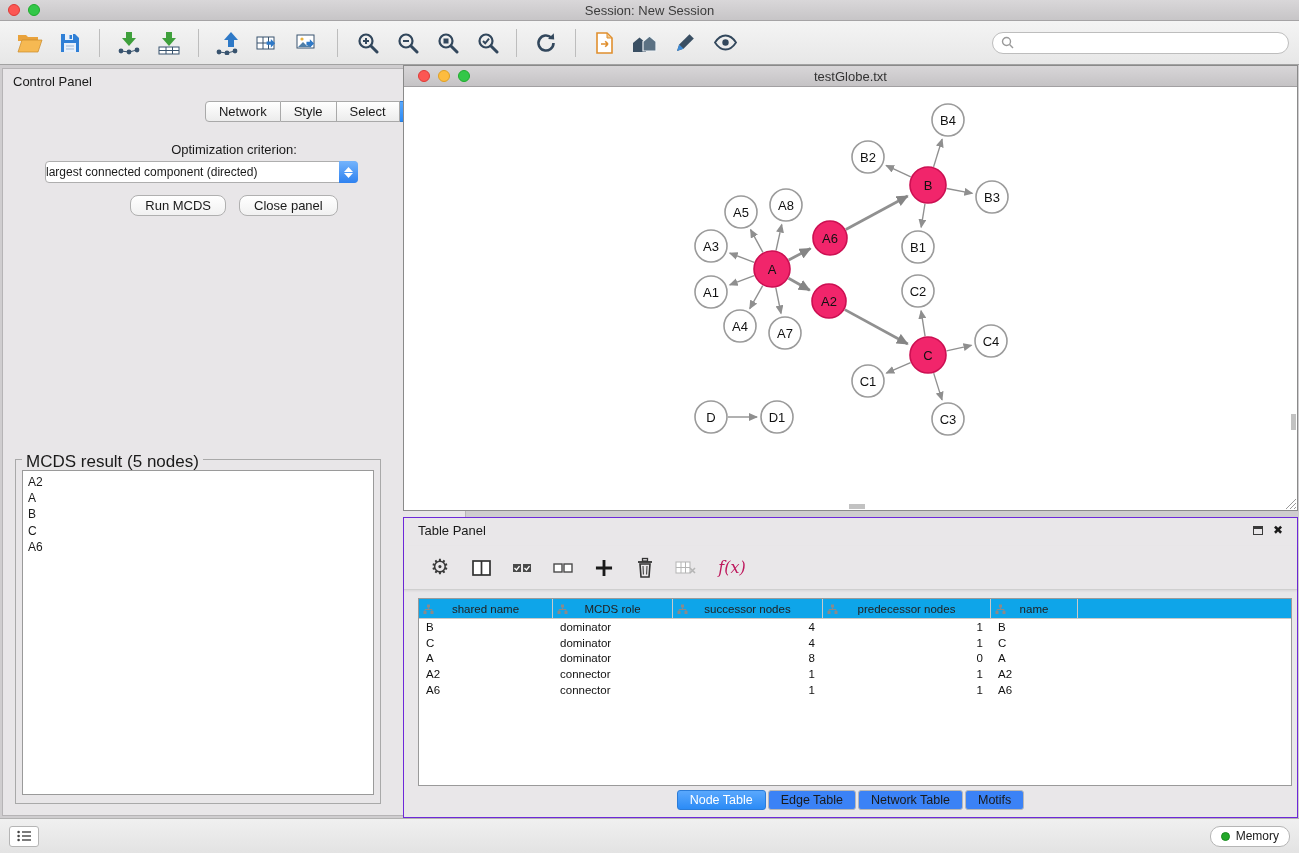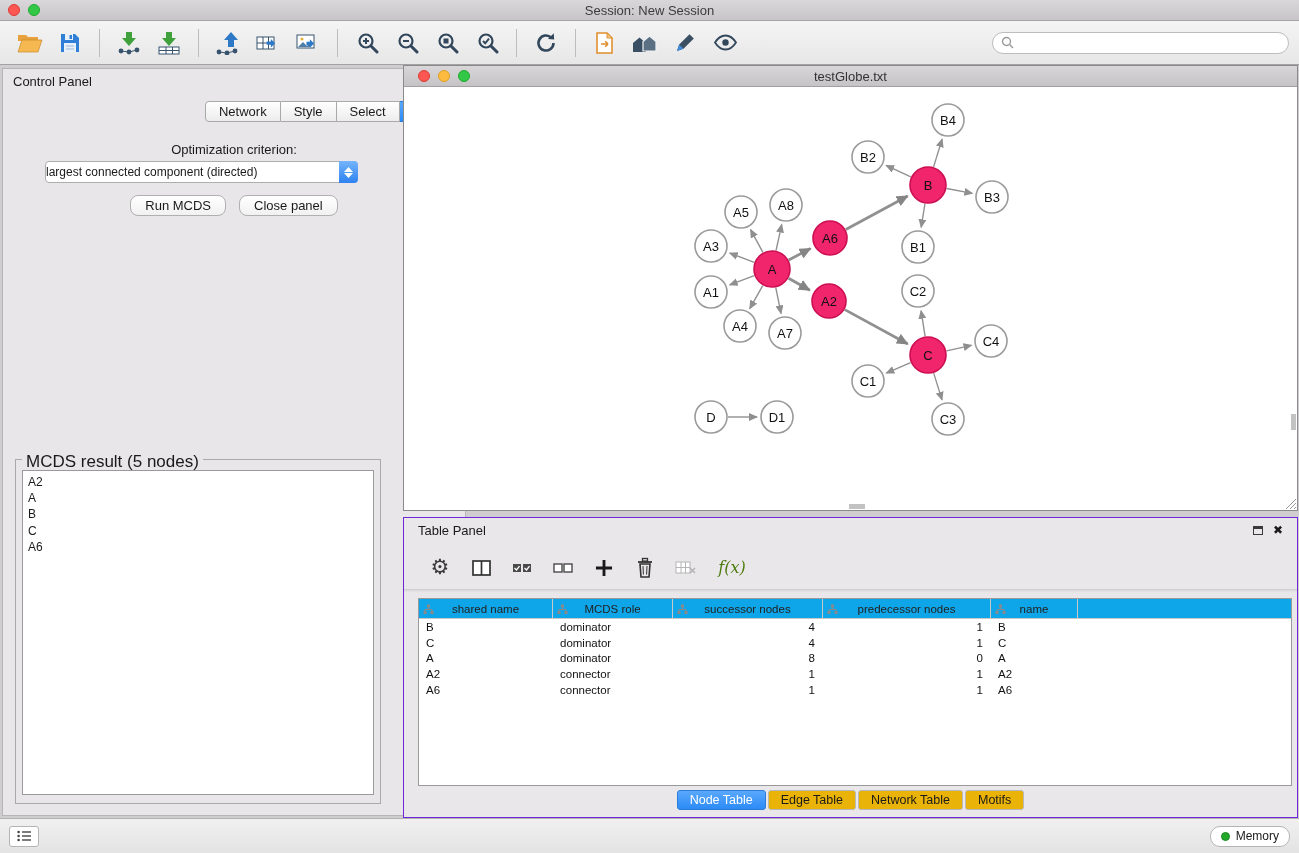--- a/index.html
+++ b/index.html
@@ -65,33 +65,33 @@
   .scroll-mark-v { position:absolute; right:1px; top:348px; width:5px; height:16px; background:#c2c2c2; }
   .scroll-mark-h { position:absolute; left:445px; bottom:1px; width:16px; height:5px; background:#c2c2c2; }
   .resize-grip { position:absolute; right:1px; bottom:1px; }
 
   
   .table-panel { position:absolute; left:403px; top:517px; width:895px; height:301px; background:#e9e7e9; border:1px solid #6d28d9; }
   .tp-toolbar { position:absolute; left:0; top:28px; width:100%; height:44px; display:flex; align-items:center;
     padding-left:24px; gap:17px; border-bottom:1px solid #cfcfcf; box-shadow:0 1px 2px rgba(0,0,0,0.08); }
   .tp-icon { display:flex; align-items:center; justify-content:center; width:24px; height:24px; }
   .gear-glyph { font-family:"DejaVu Sans",sans-serif; font-size:21px; color:#3a3a3a; line-height:1; }
-  .fx-label { font-family:"DejaVu Serif","Liberation Serif",serif; font-style:italic; font-size:16px; color:#4d7c0f; }
+  .fx-label { font-family:"DejaVu Serif","Liberation Serif",serif; font-style:italic; font-size:16px; color:#be185d; }
   .table-container { position:absolute; left:14px; top:80px; width:874px; height:188px; background:#ffffff; border:1px solid #9a9a9a; overflow:hidden; }
   .thead { display:flex; height:20px; background:#0ea5e9; border-bottom:1px solid #c9c9c9; }
   .th { position:relative; display:flex; align-items:center; justify-content:center; font-size:11.5px; color:#222;
     border-right:1px solid #c9c9c9; }
   .th .hdr-icon { position:absolute; left:4px; top:5px; }
   .trow { display:flex; height:15.8px; align-items:center; }
   .tcell { font-size:11.5px; color:#111; white-space:nowrap; overflow:hidden; }
   .tcell.left { padding-left:7px; text-align:left; }
   .tcell.right { padding-right:8px; text-align:right; }
   .tp-tabs { position:absolute; left:0; top:272px; width:100%; display:flex; justify-content:center; gap:2px; }
   .tp-tab { height:20px; padding:0 12px; display:flex; align-items:center; font-size:12.5px;
-    background:#eab308; border:1px solid #b8b8b8; border-radius:3px; }
+    background:#3b82f6; border:1px solid #b8b8b8; border-radius:3px; }
   .tp-tab.active { background:linear-gradient(#5aa8fd,#2b8bf6); color:#ffffff; border-color:#2b7cd8; }
 
   
   .status-bar { position:absolute; left:0; top:818px; width:1299px; height:35px;
     background:linear-gradient(#f0f0f0,#e3e3e3); border-top:1px solid #b2b2b2; display:flex; align-items:center; padding:0 9px; }
   .status-left-btn { width:30px; height:21px; background:#ffffff; border:1px solid #b5b5b5; border-radius:3px;
     display:flex; align-items:center; justify-content:center; }
   .memory-btn { margin-left:auto; height:21px; padding:0 10px; background:#ffffff; border:1px solid #b5b5b5;
     border-radius:10px; display:flex; align-items:center; gap:6px; font-size:12px; }
   .memory-dot { width:9px; height:9px; border-radius:50%; background:#23a829; border:1px solid #188a1e; }

